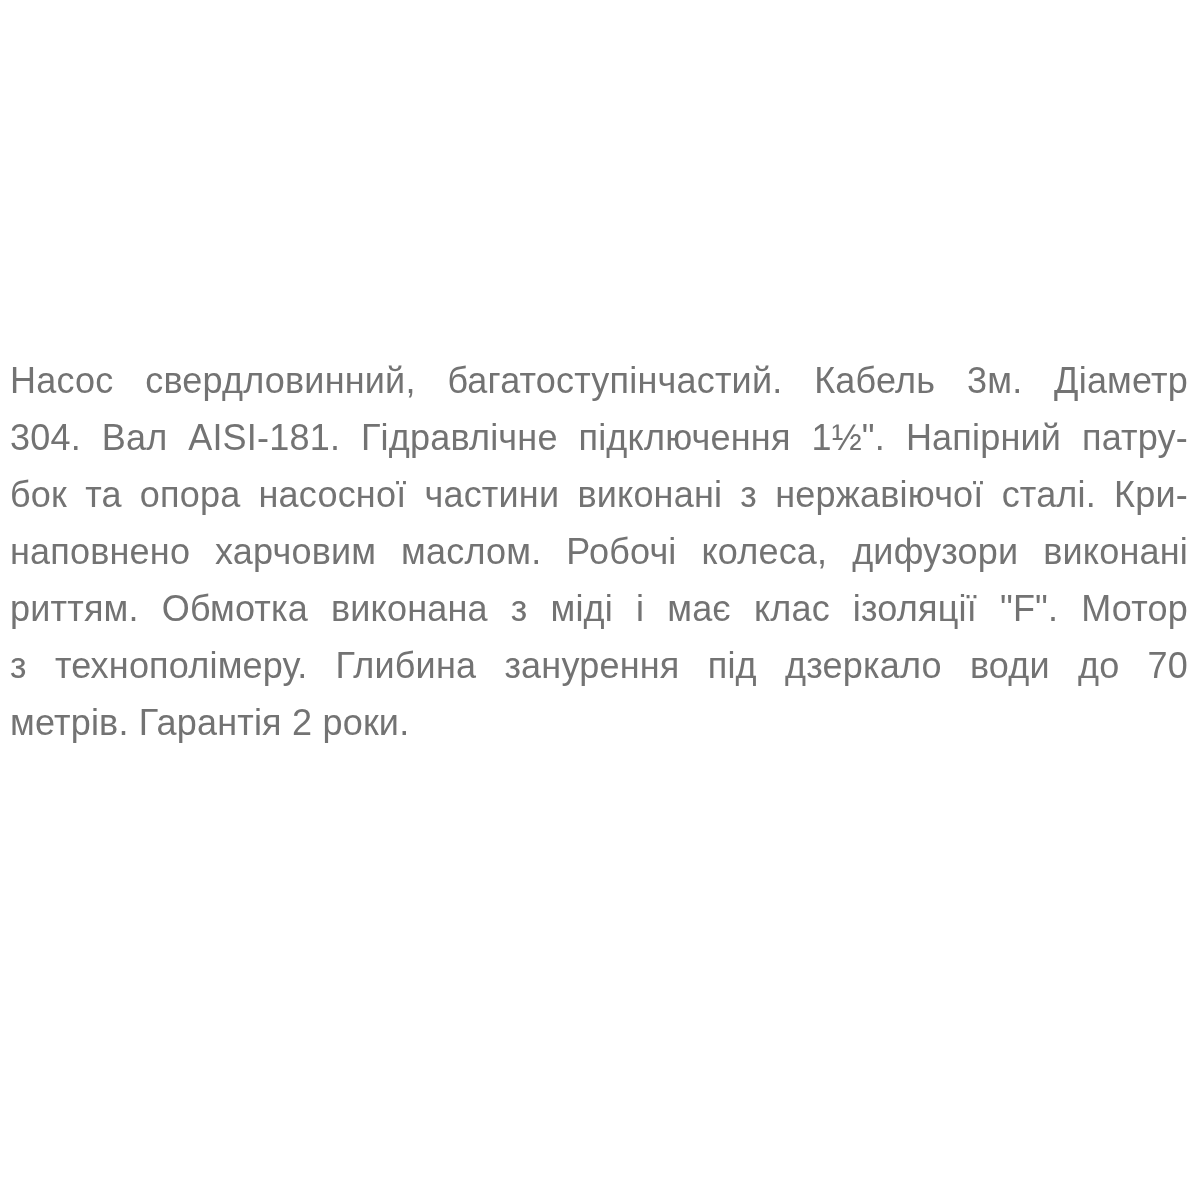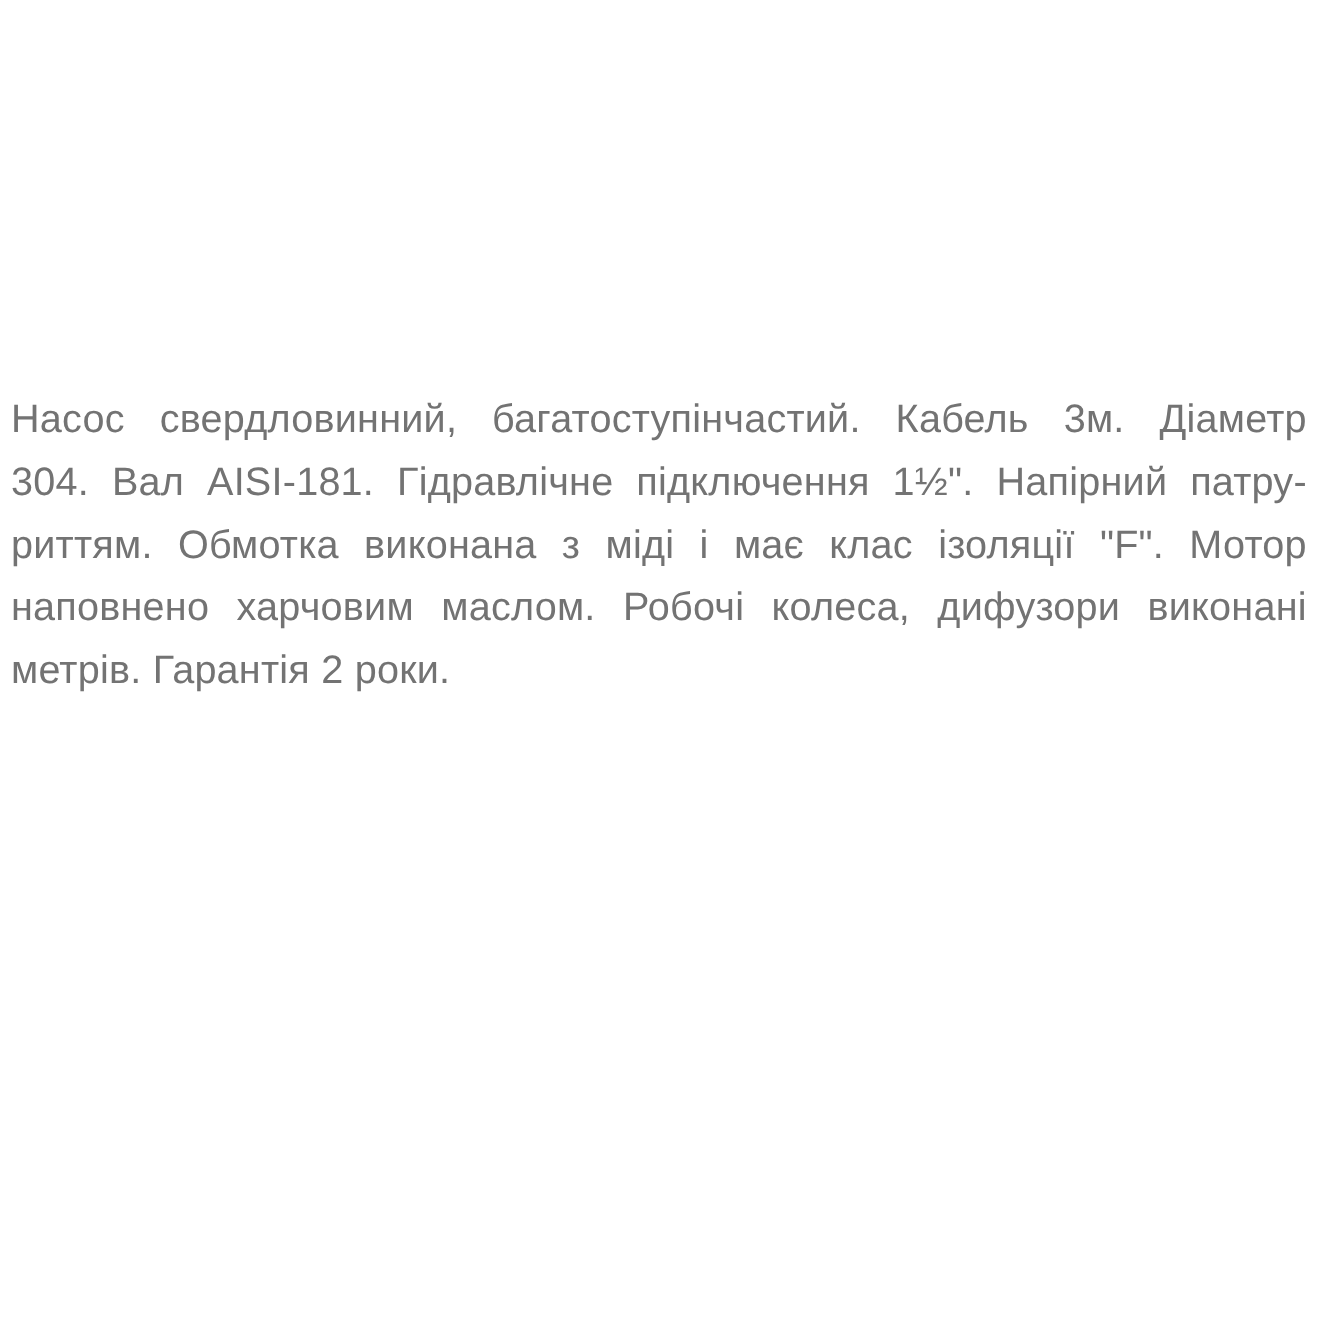--- a/index.html
+++ b/index.html
@@ -35,16 +35,18 @@
     text-align: right;
     text-align-last: left;
   }
 </style>
 </head>
 <body>
 
 <div class="text-block">
   <div class="line">Насос свердловинний, багатоступінчастий. Кабель 3м. Діаметр</div>
   <div class="line">304. Вал AISI-181. Гідравлічне підключення 1½". Напірний патру-</div>
+  <div class="line">бок та опора насосної частини виконані з нержавіючої сталі. Кри-</div>
+  <div class="line">наповнено харчовим маслом. Робочі колеса, дифузори виконані</div>
   <div class="line">риттям. Обмотка виконана з міді і має клас ізоляції "F". Мотор</div>
-  <div class="line">наповнено харчовим маслом. Робочі колеса, дифузори виконані</div>
+  <div class="line">з технополімеру. Глибина занурення під дзеркало води до 70</div>
   <div class="line last-line">метрів. Гарантія 2 роки.</div>
 </div>
 
 </body></html>

